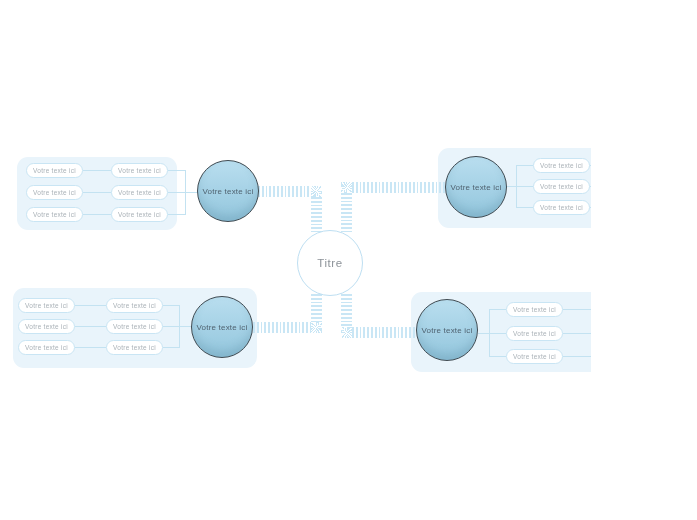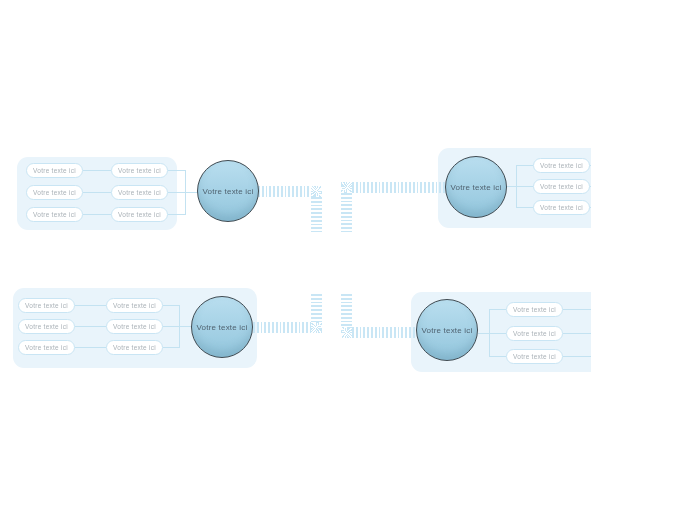--- a/index.html
+++ b/index.html
@@ -128,14 +128,15 @@
   <div class="pill" style="left:506px;top:326px">Votre texte ici</div>
   <div class="pill" style="left:592px;top:326px">Votre texte ici</div>
   <div class="pill" style="left:506px;top:349px">Votre texte ici</div>
   <div class="pill" style="left:592px;top:349px">Votre texte ici</div>
 
   <div class="node" style="left:197px;top:160px">Votre texte ici</div>
   <div class="node" style="left:445px;top:156px">Votre texte ici</div>
   <div class="node" style="left:191px;top:296px">Votre texte ici</div>
   <div class="node" style="left:416px;top:299px">Votre texte ici</div>
 
+  <div class="center-node">Titre</div>
 
 </div>
 
 </body></html>

